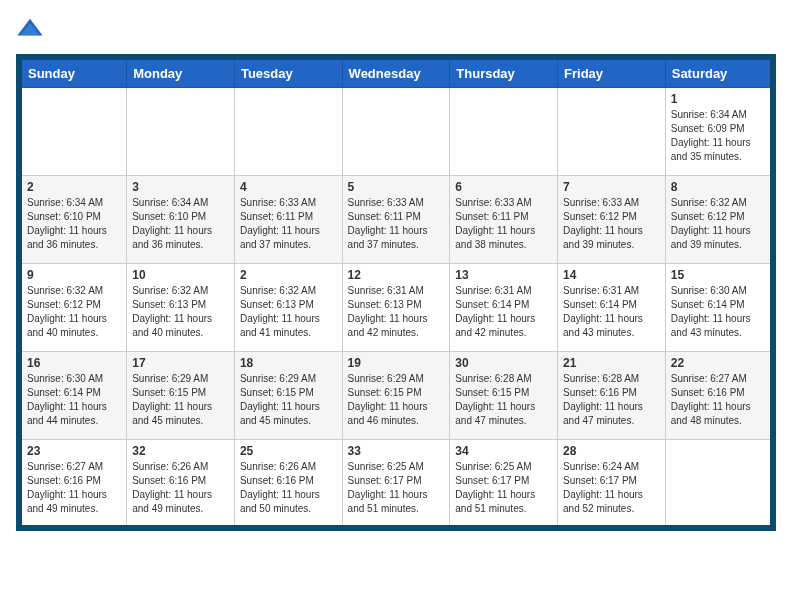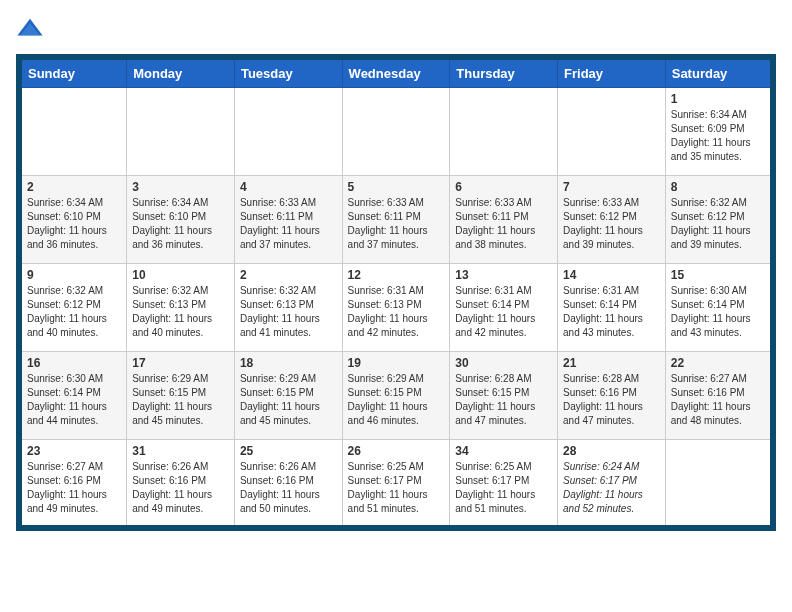--- a/index.html
+++ b/index.html
@@ -281,45 +281,45 @@
         </td>
       </tr>
       <tr>
         <td>
           <span class="day-number">23</span>
           <div class="day-info" style="white-space: pre-line;">Sunrise: 6:27 AM
 Sunset: 6:16 PM
 Daylight: 11 hours and 49 minutes.</div>
         </td>
         <td>
-          <span class="day-number">31</span>
+          <span class="day-number">32</span>
           <div class="day-info" style="white-space: pre-line;">Sunrise: 6:26 AM
 Sunset: 6:16 PM
 Daylight: 11 hours and 49 minutes.</div>
         </td>
         <td>
           <span class="day-number">25</span>
           <div class="day-info" style="white-space: pre-line;">Sunrise: 6:26 AM
 Sunset: 6:16 PM
 Daylight: 11 hours and 50 minutes.</div>
         </td>
         <td>
-          <span class="day-number">26</span>
+          <span class="day-number">33</span>
           <div class="day-info" style="white-space: pre-line;">Sunrise: 6:25 AM
 Sunset: 6:17 PM
 Daylight: 11 hours and 51 minutes.</div>
         </td>
         <td>
           <span class="day-number">34</span>
           <div class="day-info" style="white-space: pre-line;">Sunrise: 6:25 AM
 Sunset: 6:17 PM
 Daylight: 11 hours and 51 minutes.</div>
         </td>
         <td>
           <span class="day-number">28</span>
-          <div class="day-info" style="white-space: pre-line; font-style: italic;">Sunrise: 6:24 AM
+          <div class="day-info" style="white-space: pre-line;">Sunrise: 6:24 AM
 Sunset: 6:17 PM
 Daylight: 11 hours and 52 minutes.</div>
         </td>
         <td class="empty-cell"></td>
       </tr>
     </tbody>
 </table>
 
 </body></html>

